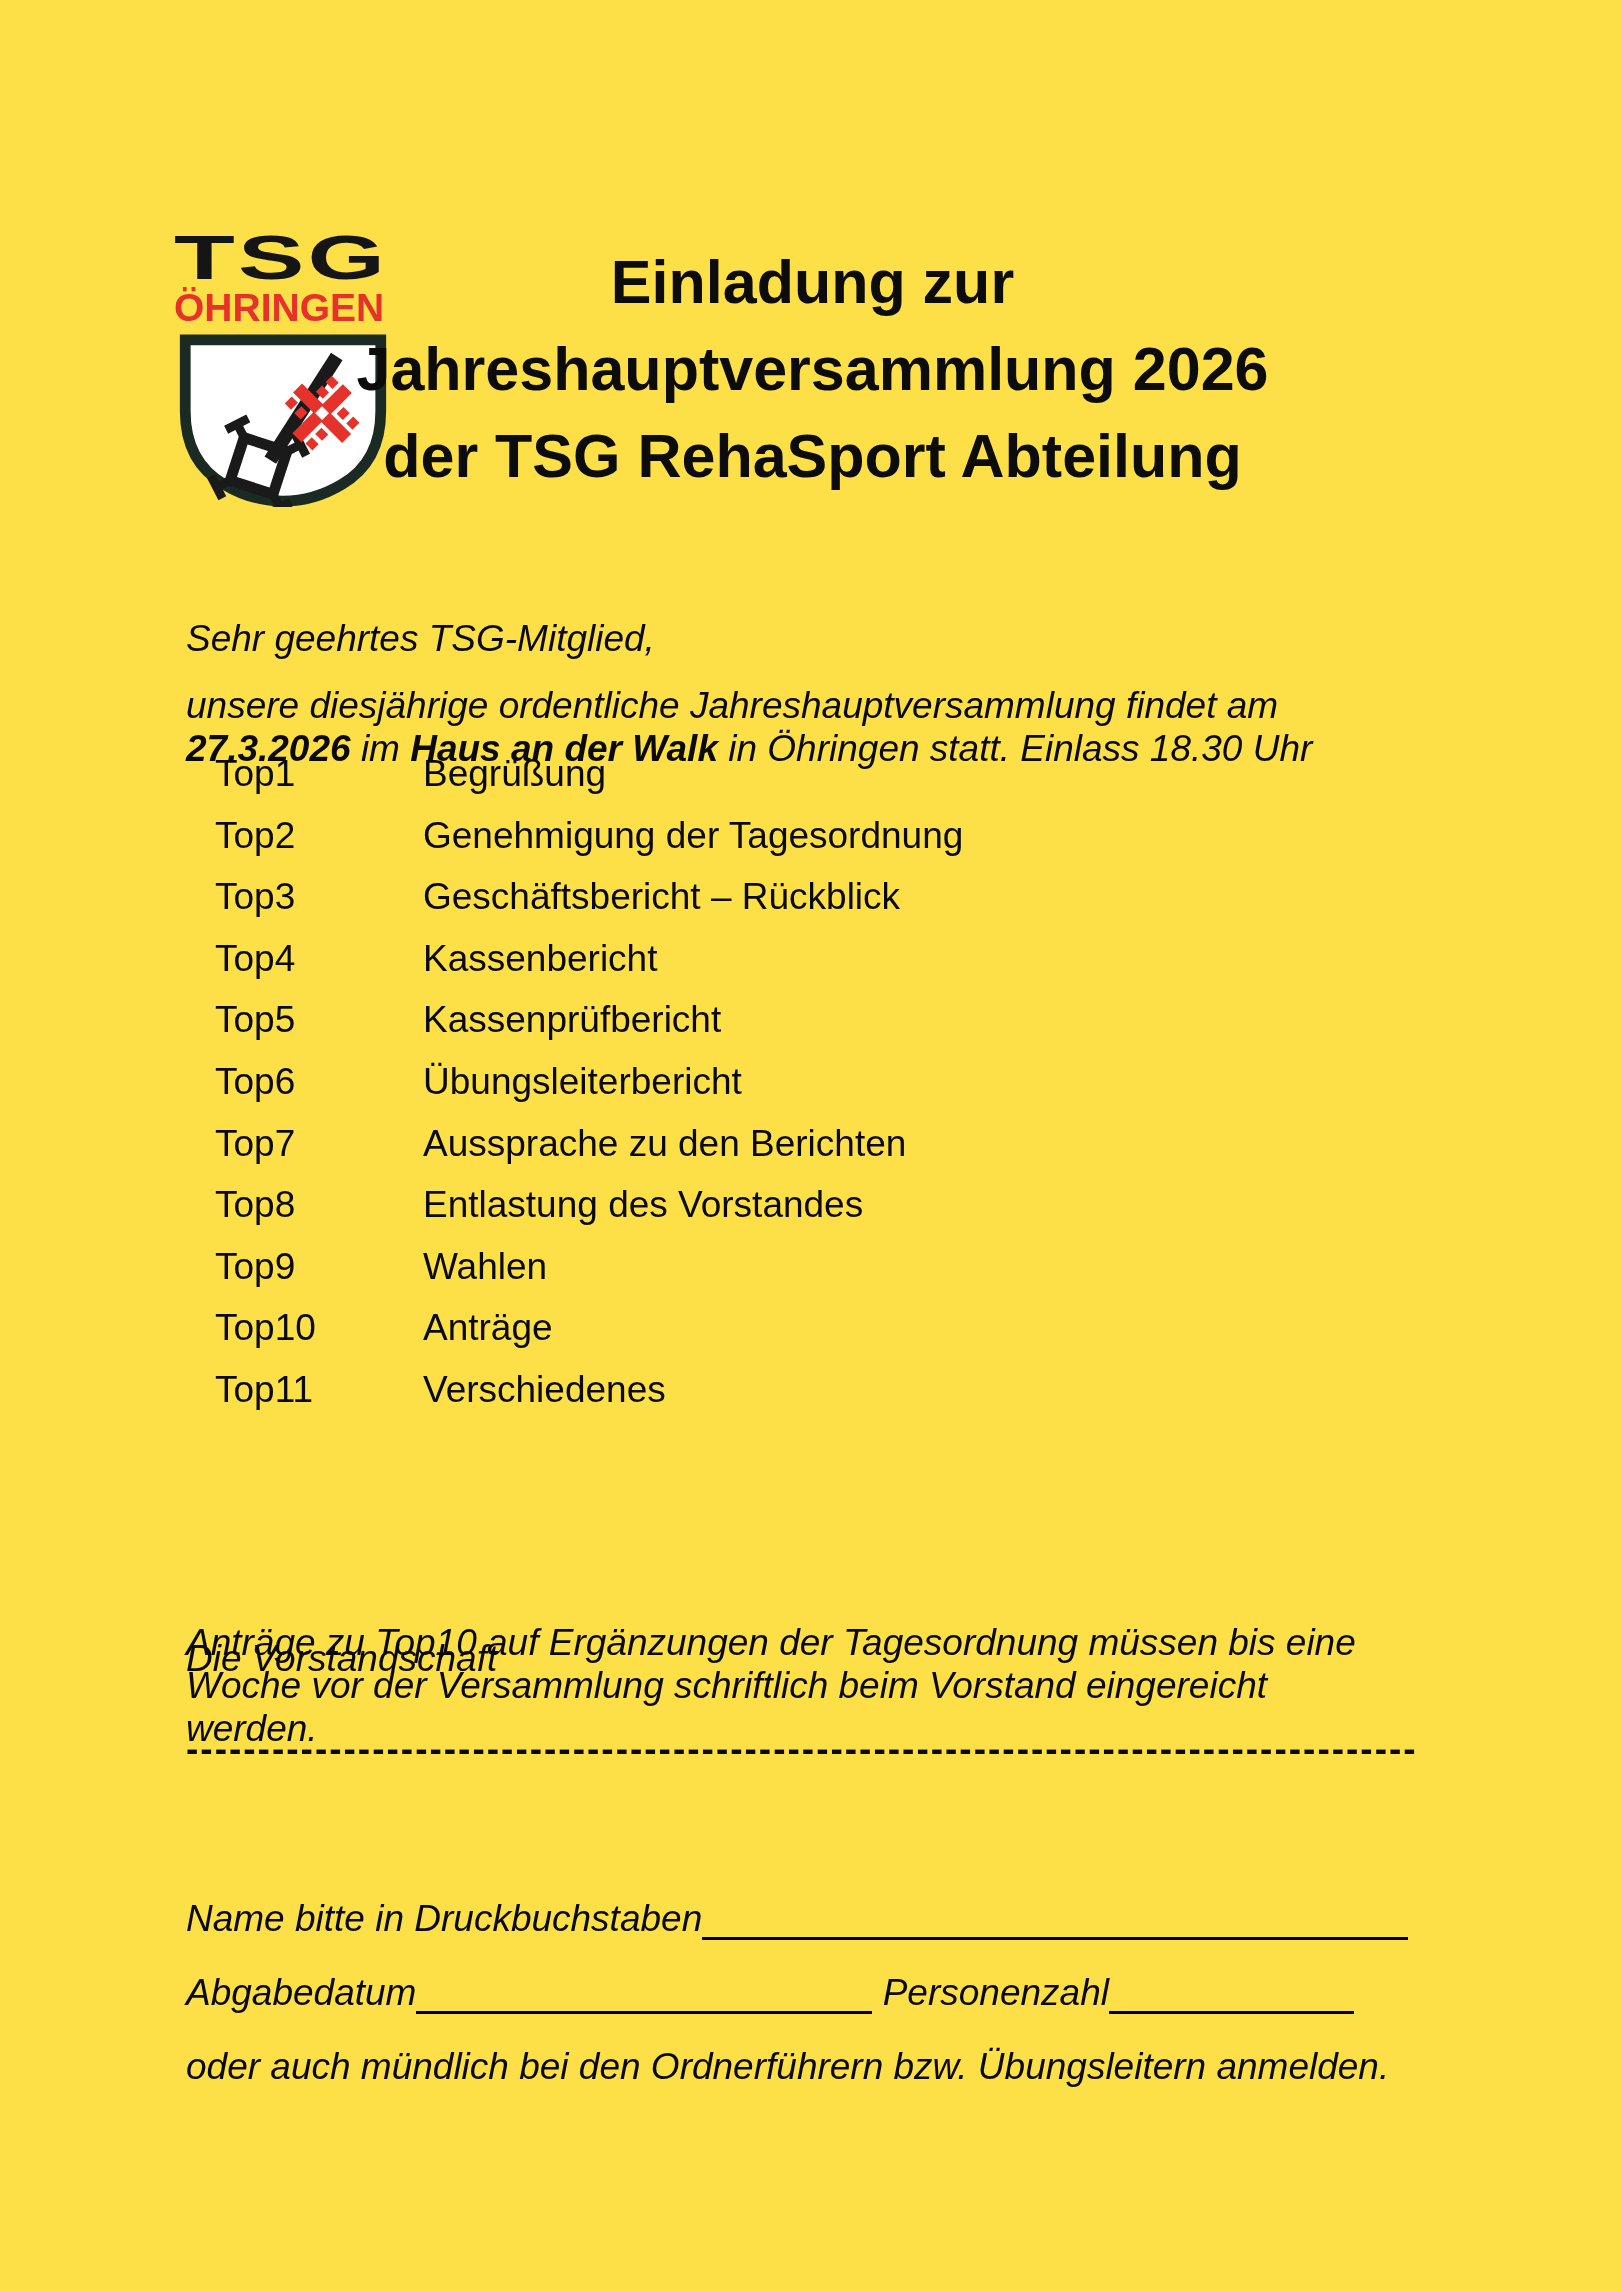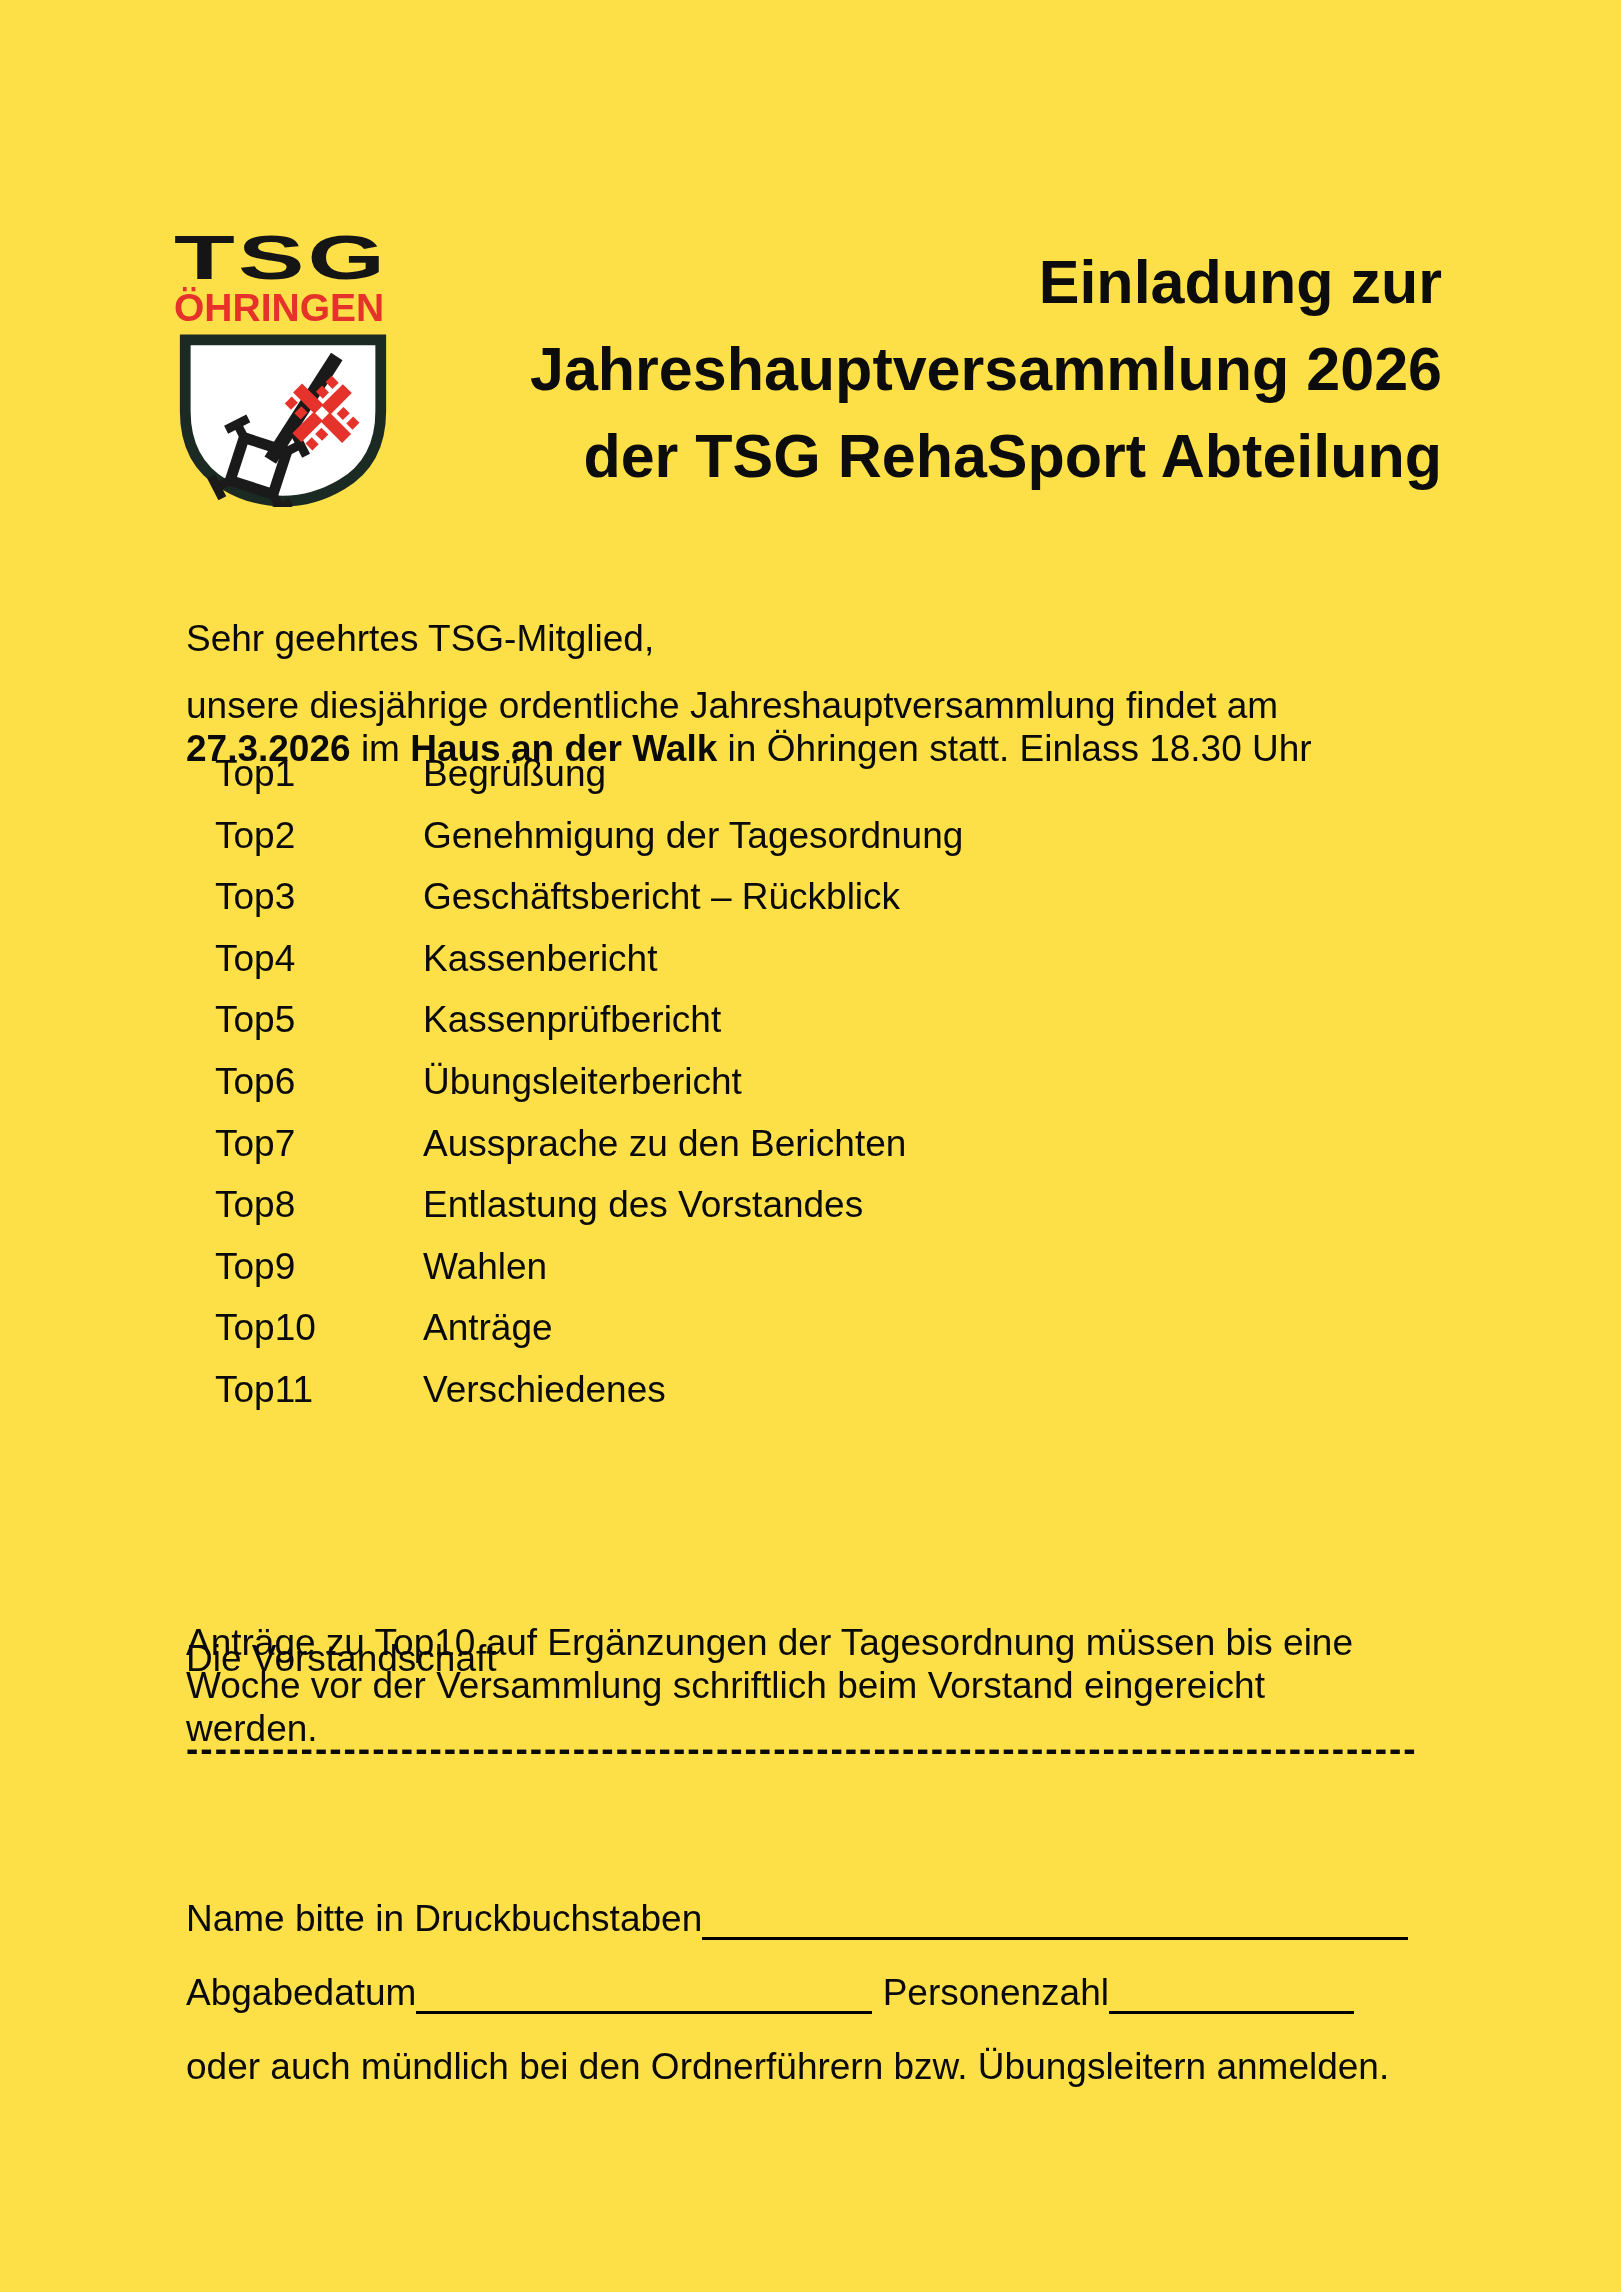--- a/index.html
+++ b/index.html
@@ -20,26 +20,26 @@
     transform:scaleX(1.58);transform-origin:left center;white-space:nowrap;
   }
   .logo-city{
     display:block;font-size:39px;font-weight:bold;line-height:39px;
     color:#e5322a;letter-spacing:0px;margin-top:4.9px;white-space:nowrap;
   }
   .logo-shield{display:block;margin-top:5.9px;}
   
   .title{
     position:absolute;left:183px;top:239px;width:1259px;
-    text-align:right;font-size:61px;font-weight:bold;line-height:87px;
+    text-align:center;font-size:61px;font-weight:bold;line-height:87px;
     color:#0c0c0c;
   }
   
   .abs{position:absolute;left:186px;}
-  .body-text{font-size:37px;line-height:43px;}
+  .body-text{font-size:37px;line-height:43px;font-style:italic;}
   .salutation{top:580px;}
   .intro{top:647px;width:1206px;}
   .agenda{top:752px;width:1245px;}
   .agenda-row{display:flex;line-height:43px;margin-bottom:18.6px;font-size:37px;}
   .agenda-label{width:208px;flex:none;margin-left:29px;}
   .note{top:1584px;width:1215px;}
   .signature{top:1600px;}
   .separator{
     top:1727px;width:1231px;font-size:37px;line-height:43px;font-weight:bold;
     letter-spacing:2px;white-space:nowrap;overflow:hidden;

